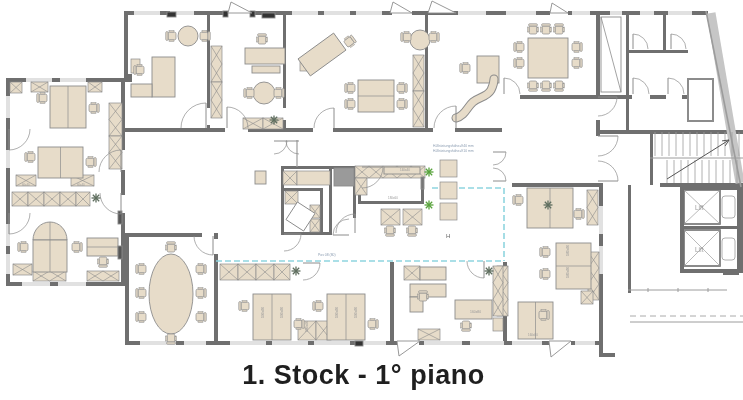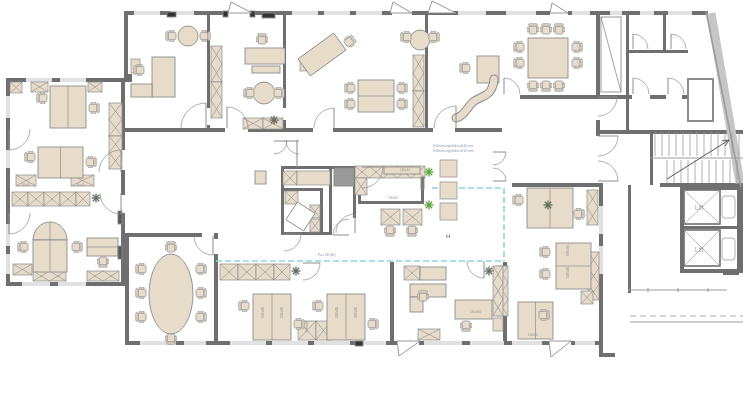--- a/index.html
+++ b/index.html
@@ -911,13 +911,14 @@
       <text x="338" y="318" font-size="3.4" fill="#999999" font-family="Liberation Sans, sans-serif" transform="rotate(-90 338 318)">190x80</text>
       <text x="357" y="318" font-size="3.4" fill="#999999" font-family="Liberation Sans, sans-serif" transform="rotate(-90 357 318)">190x80</text>
       <text x="308" y="332" font-size="3.4" fill="#999999" font-family="Liberation Sans, sans-serif" transform="rotate(-90 308 332)">190x60</text>
       <text x="569" y="256" font-size="3.4" fill="#999999" font-family="Liberation Sans, sans-serif" transform="rotate(-90 569 256)">180x80</text>
       <text x="569" y="278" font-size="3.4" fill="#999999" font-family="Liberation Sans, sans-serif" transform="rotate(-90 569 278)">180x80</text>
       <text x="470" y="313" font-size="3.4" fill="#999999" font-family="Liberation Sans, sans-serif">160x80</text>
       <text x="528" y="336" font-size="3" fill="#999999" font-family="Liberation Sans, sans-serif">160x80</text>
       <text x="22" y="186" font-size="2.8" fill="#999999" font-family="Liberation Sans, sans-serif">60x40</text>
       <text x="77" y="186" font-size="2.8" fill="#999999" font-family="Liberation Sans, sans-serif">60x40</text>
     </svg>
+  <div id="caption" style="color: rgb(31, 31, 31);">1. Stock - 1° piano</div>
 </div>
 
 </body></html>

